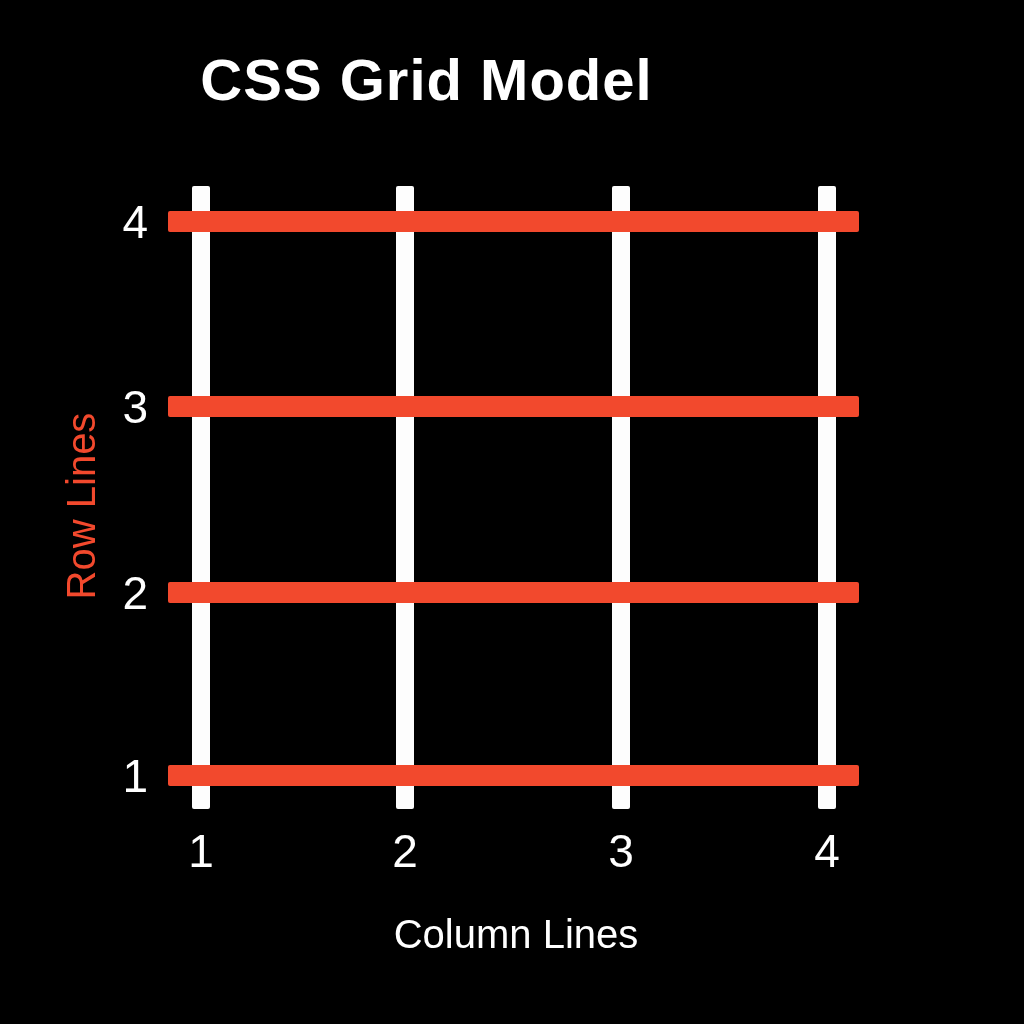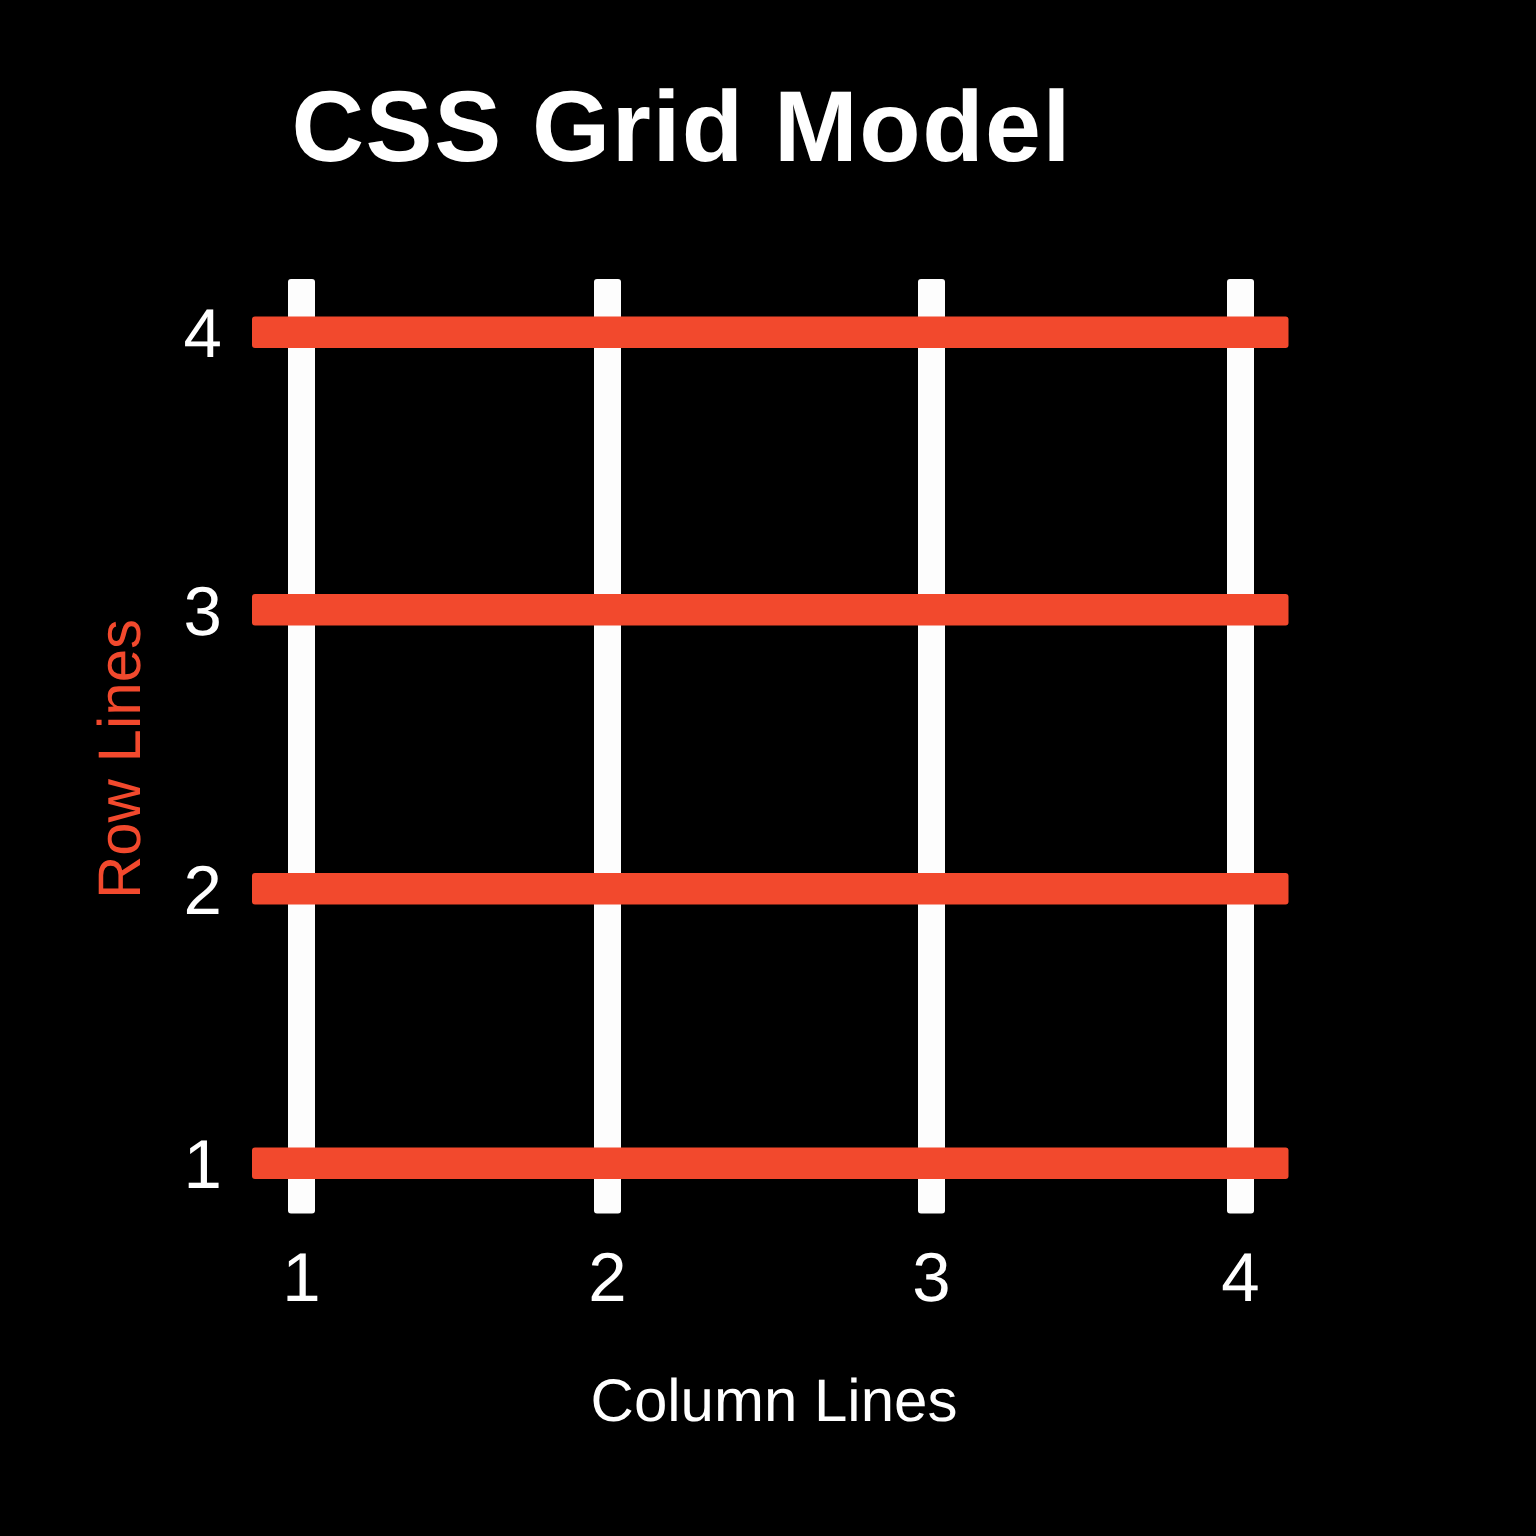--- a/index.html
+++ b/index.html
@@ -7,21 +7,21 @@
     width: 1024px; height: 1024px;
     background: #000000;
     position: relative;
     overflow: hidden;
     font-family: "Liberation Sans", sans-serif;
   }
   .title {
     position: absolute; left: 0; top: 46px; width: 853px;
     text-align: center;
     color: #ffffff;
-    font-size: 67px; font-weight: bold; letter-spacing: 1px; padding-left: 28px;
+    font-size: 58px; font-weight: bold; letter-spacing: 1px;
   }
   
   .vline {
     position: absolute; top: 186px;
     width: 18px; height: 623px;
     background: #fdfdfd; border-radius: 2px;
   }
   .vline.c1 { left: 192px; }
   .vline.c2 { left: 396px; }
   .vline.c3 { left: 612px; }

